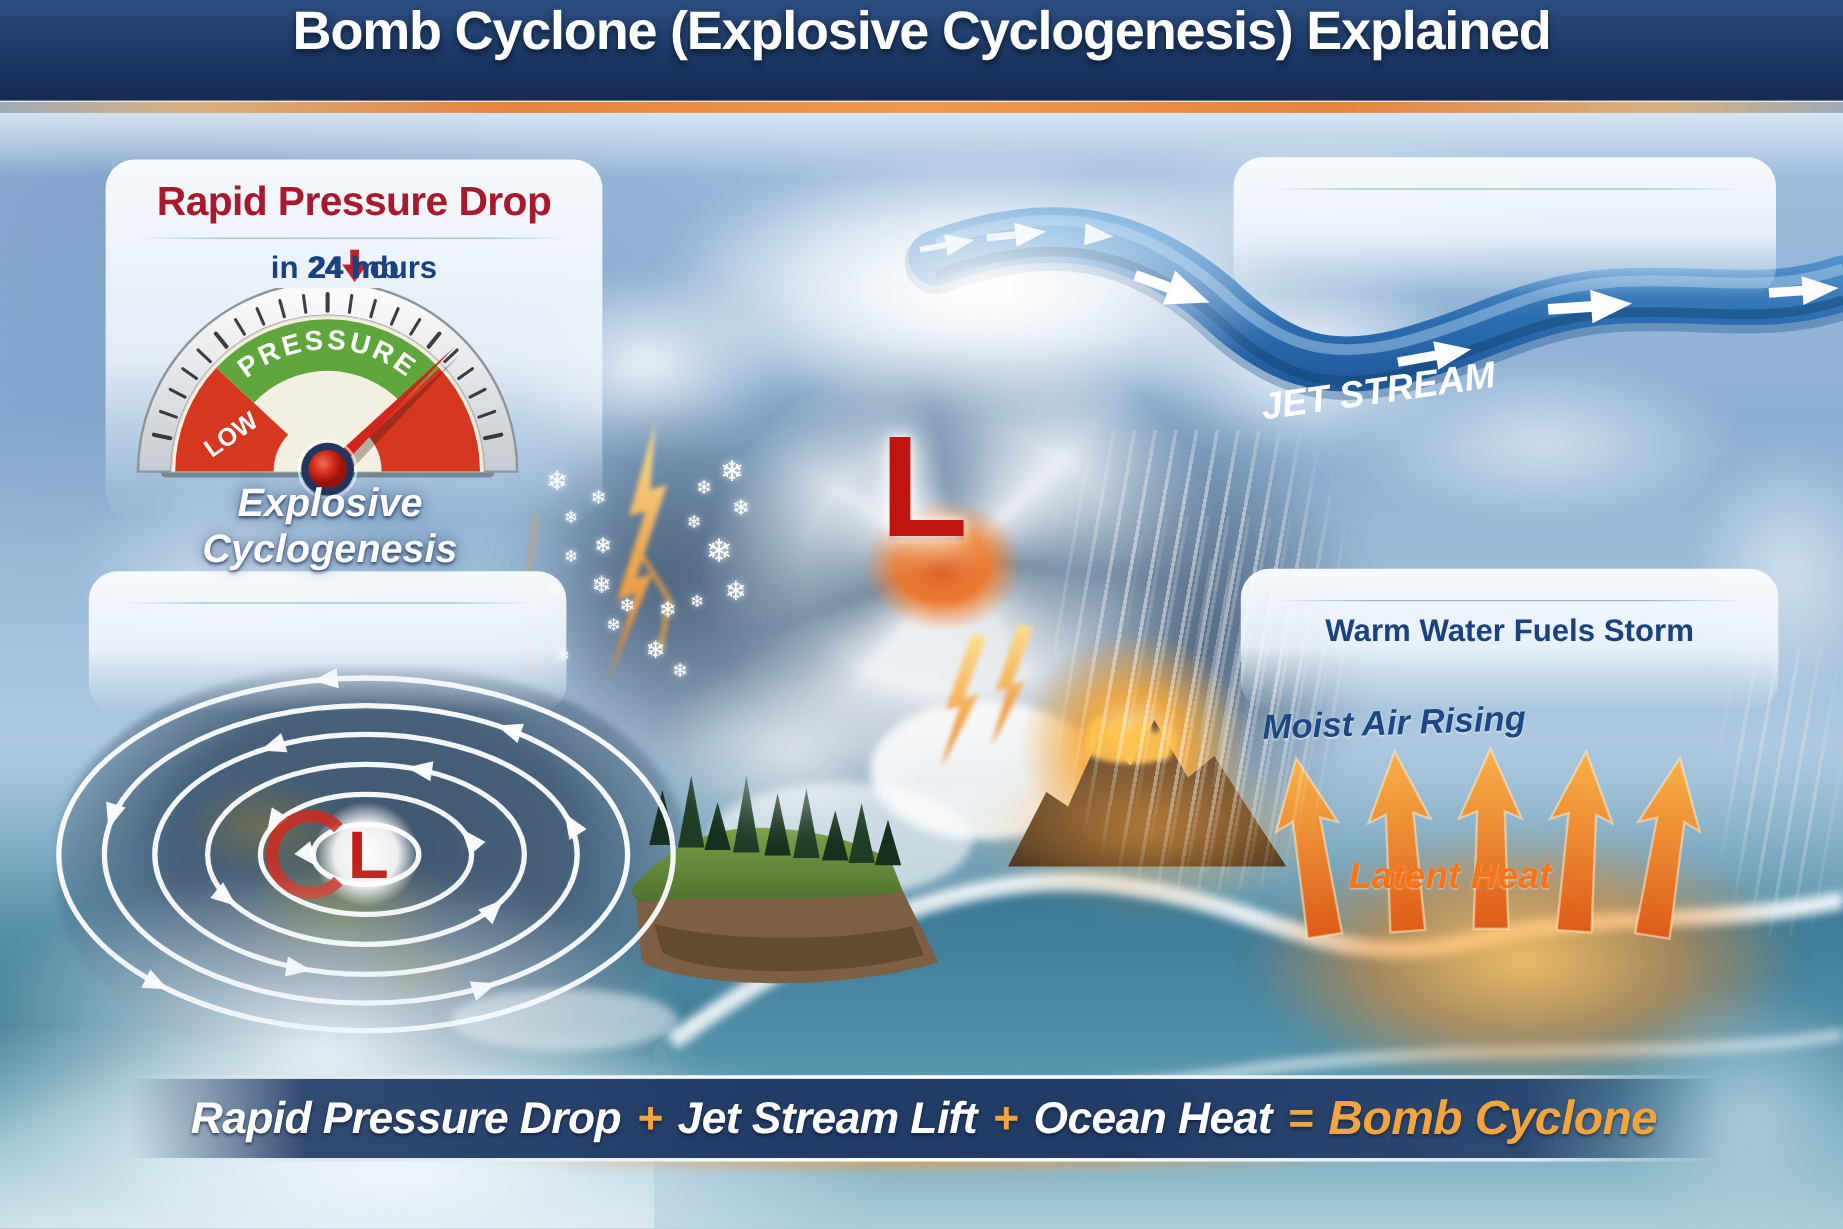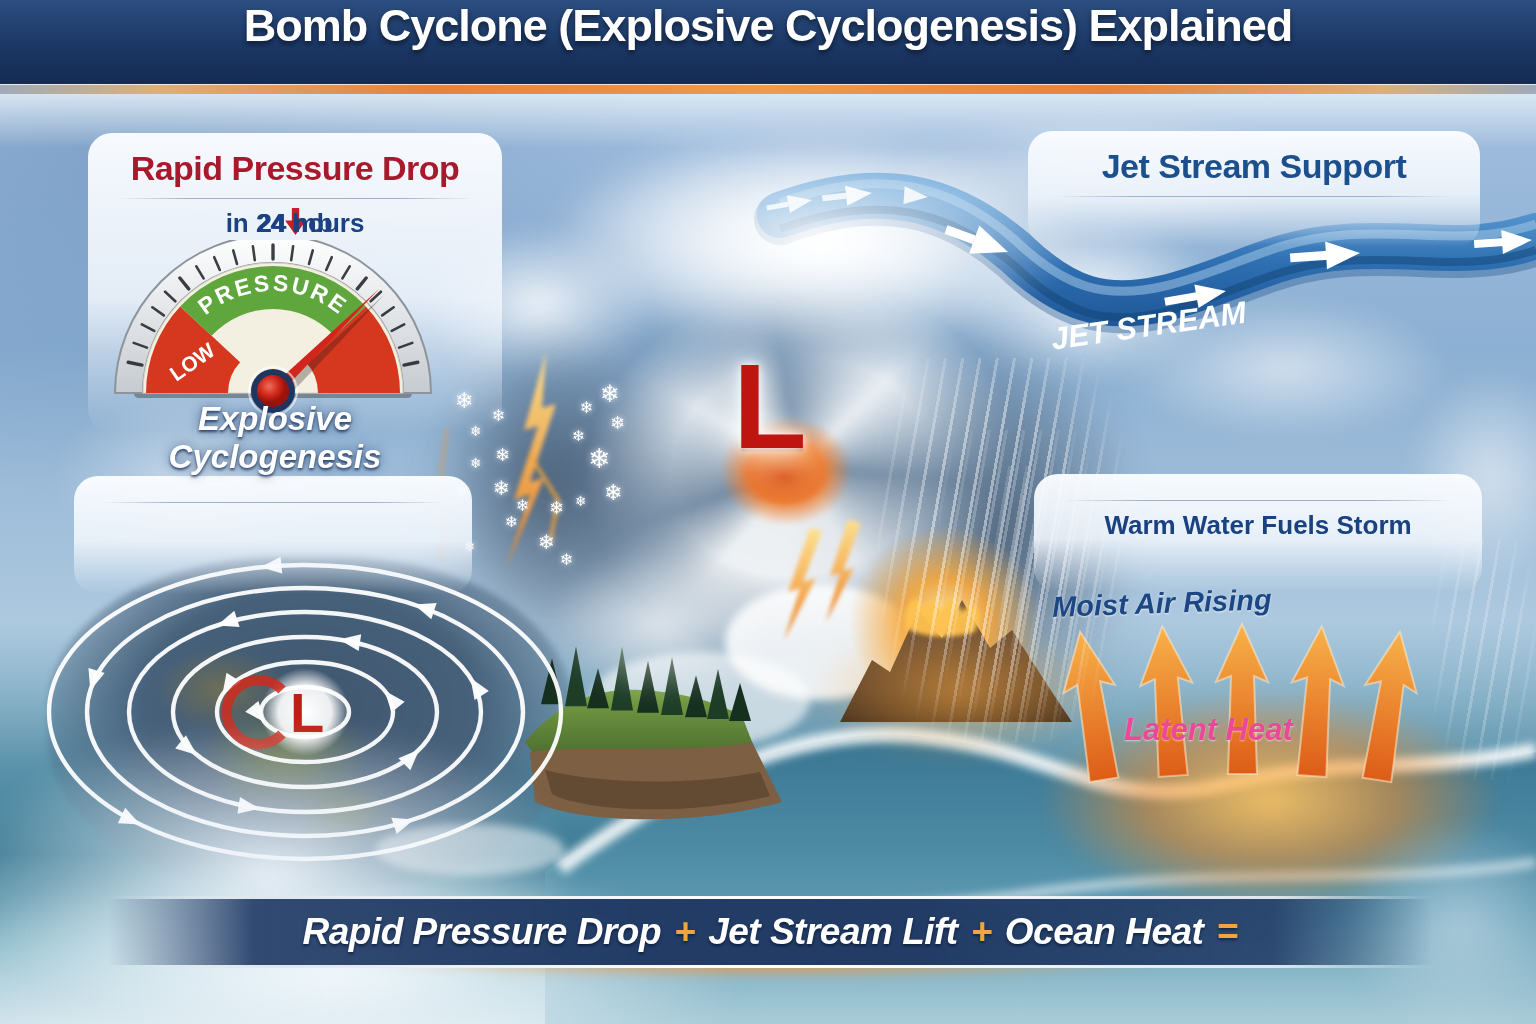--- a/index.html
+++ b/index.html
@@ -89,21 +89,21 @@
 
   #gauge{left:100px;top:240px;width:346px;height:182px;z-index:31;pointer-events:none;}
   .gauge-caption{left:95px;top:400px;width:360px;text-align:center;z-index:32;
     font-size:33px;font-weight:bold;font-style:italic;color:#fff;
     text-shadow:0 2px 3px rgba(20,40,80,.8),0 0 12px rgba(30,55,100,.6);}
 
   .moist-label{left:1052px;top:586px;width:280px;z-index:24;transform:rotate(-2deg);
     font-size:29px;font-weight:bold;font-style:italic;color:#1c4784;
     text-shadow:0 1px 2px rgba(255,255,255,.7);}
   .latent-label{left:1124px;top:712px;width:240px;z-index:24;
-    font-size:31px;font-weight:bold;font-style:italic;color:#ec4899;
+    font-size:31px;font-weight:bold;font-style:italic;color:#f97316;
     text-shadow:0 1px 2px rgba(255,255,255,.55);}
 
   
   .banner{left:108px;top:899px;width:1324px;height:66px;z-index:40;
     background:linear-gradient(90deg,rgba(34,60,102,0) 0%,rgba(34,60,102,.92) 11%,#223c66 40%,
       #223c66 62%,rgba(34,60,102,.88) 88%,rgba(34,60,102,0) 100%);
     display:flex;align-items:center;justify-content:center;gap:13px;}
   .banner::before,.banner::after{content:"";position:absolute;left:0;width:100%;height:3px;
     background:linear-gradient(90deg,transparent,#dfe7ee 12%,#ffffff 50%,#dfe7ee 88%,transparent);}
   .banner::before{top:-3px;} .banner::after{bottom:-3px;}
@@ -414,35 +414,35 @@
     <circle cx="173" cy="150" r="22" fill="#1f3760"></circle>
     <circle cx="173" cy="150" r="16" fill="url(#hubGrad)"></circle>
   </svg>
   <div class="gauge-caption">Explosive Cyclogenesis</div>
 
   <div class="card card2">
     <div class="card-divider"></div>
   </div>
 
   <div class="card card3">
-    <div class="card-title blue">Jet Stream Support</div>
     <div class="card-divider"></div>
   </div>
 
   <div class="card card4">
     <div class="card-divider"></div>
     <div class="card-sub">Warm Water Fuels Storm</div>
   </div>
 
   <div class="moist-label">Moist Air Rising</div>
   <div class="latent-label">Latent Heat</div>
 
   <div class="banner-glow"></div>
   <div class="banner">
     <span class="seg w">Rapid Pressure Drop</span>
     <span class="seg o">+</span>
     <span class="seg w">Jet Stream Lift</span>
     <span class="seg o">+</span>
     <span class="seg w">Ocean Heat</span>
     <span class="seg o">=</span>
+    <span class="seg o result">Bomb Cyclone</span>
   </div>
 
 </div>
 
 </body></html>

